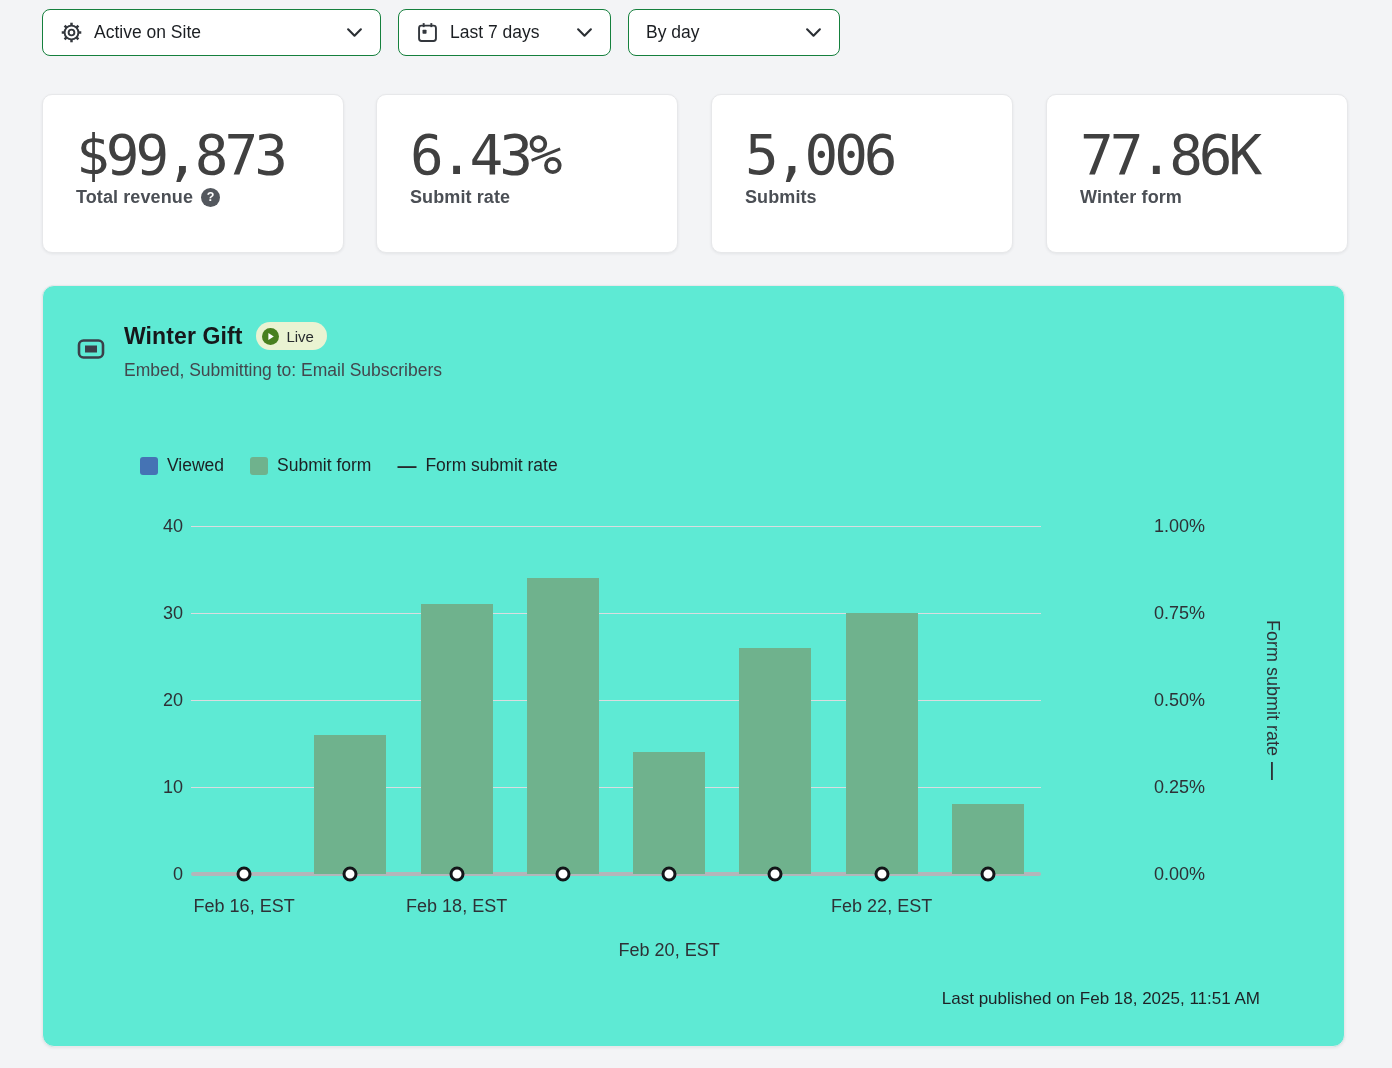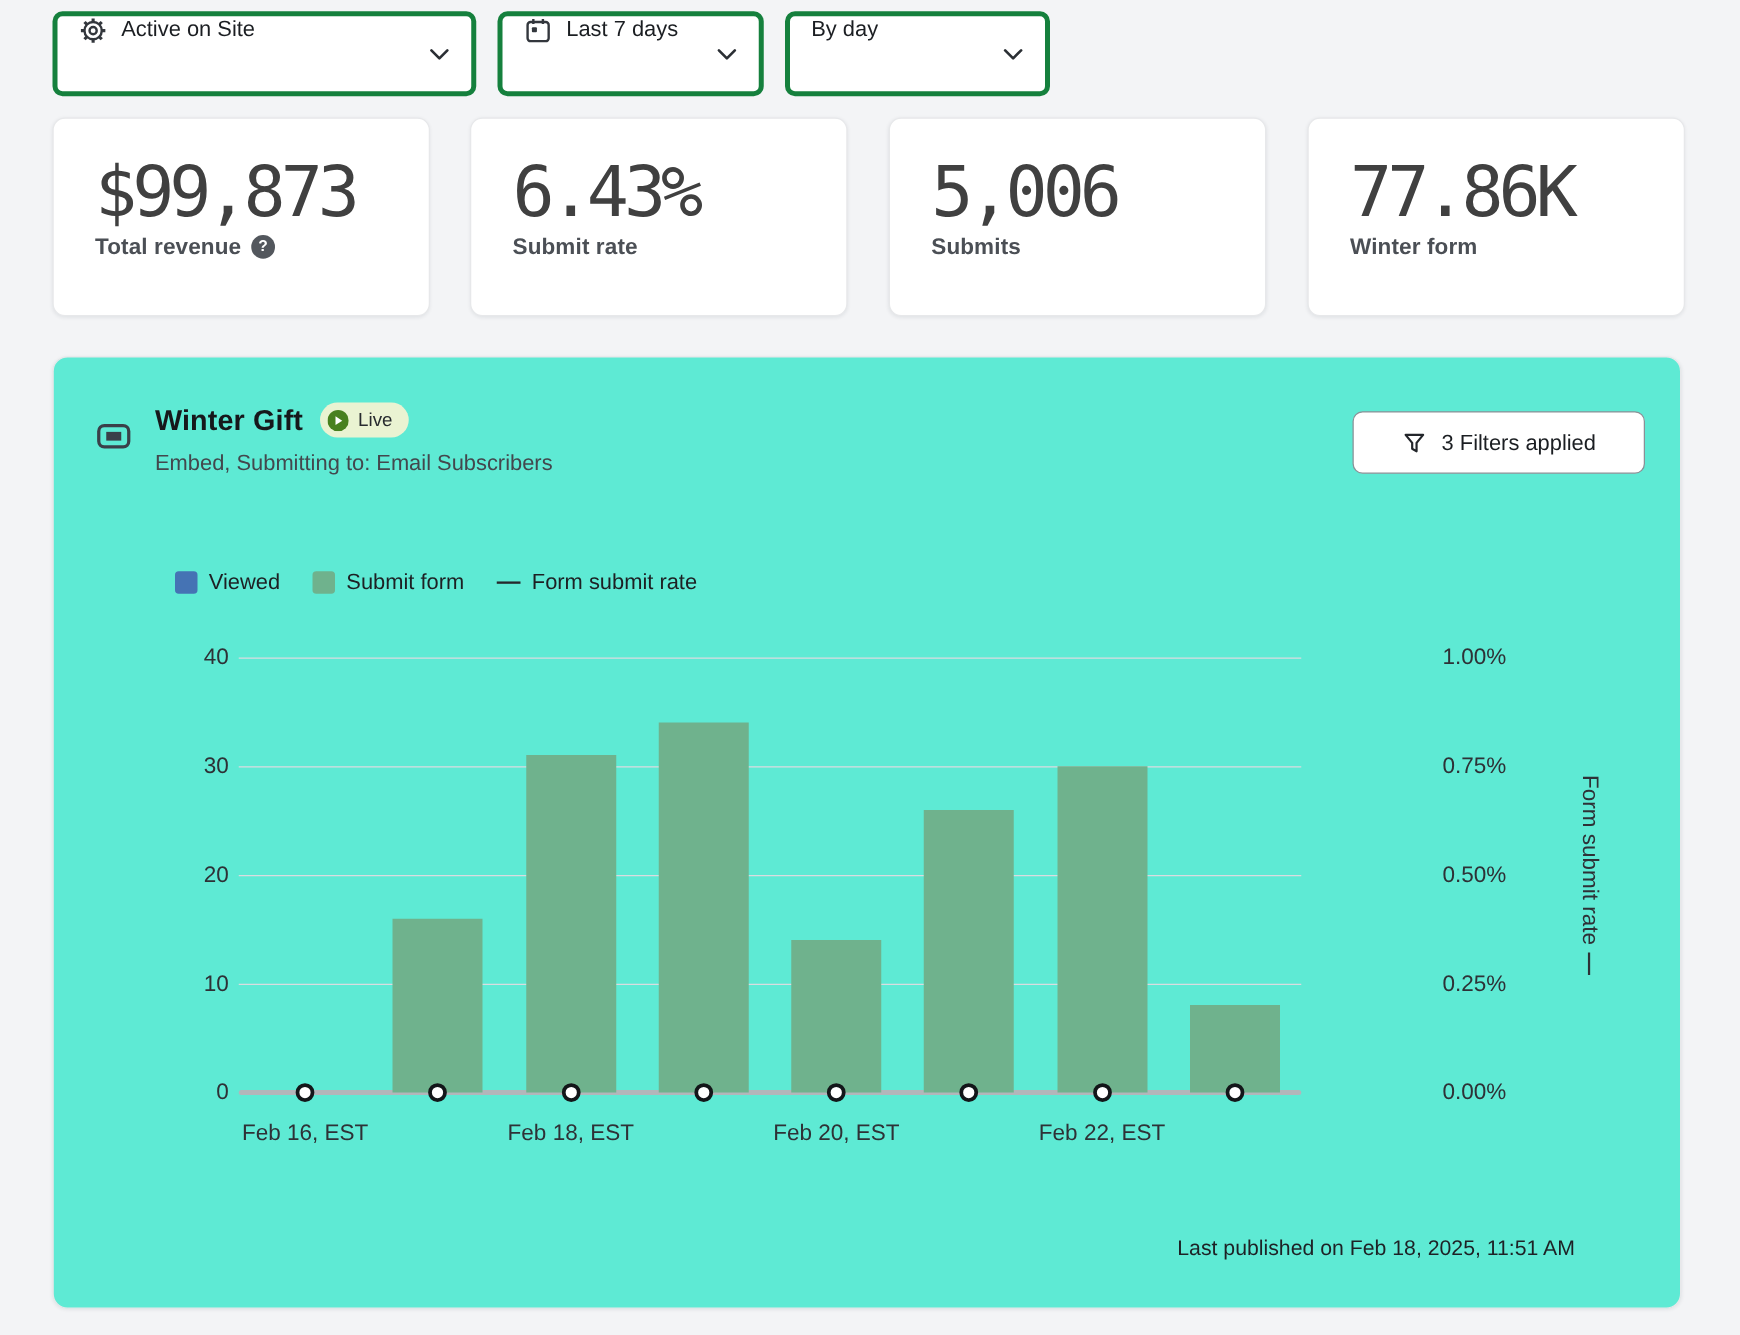--- a/index.html
+++ b/index.html
@@ -7,23 +7,23 @@
   body{
     background:#f3f4f6;
     font-family:"Liberation Sans",sans-serif;
     color:#1b1e22;
     position:relative;
     overflow:hidden;
   }
 
   
   .dropdown{
-    position:absolute;top:9px;height:68px;background:#fff;
-    border:4px solid #15803d;border-radius:8px;
-    display:flex;padding:0 17px;gap:11px;cursor:pointer;
+    position:absolute;top:9px;height:47px;background:#fff;
+    border:1px solid #15803d;border-radius:8px;
+    display:flex;align-items:center;padding:0 17px;gap:11px;cursor:pointer;
   }
   .dropdown .dd-label{font-size:17.5px;color:#1b1e22;white-space:nowrap}
   .dropdown .chevron{margin-left:auto;display:flex;align-items:center}
   #dd-segment{left:42px;width:339px}
   #dd-date{left:398px;width:213px}
   #dd-interval{left:628px;width:212px}
 
   
   .stat-card{
     position:absolute;top:94px;width:302px;height:159px;background:#fff;
@@ -200,28 +200,20 @@
             <circle cx="8.5" cy="8.5" r="8.5" fill="#48801f"></circle>
             <path d="M6.4 5 L11.8 8.5 L6.4 12 Z" fill="#fff"></path>
           </svg>
       </span>
       <span>Live</span>
     </span>
   </div>
 
   <div class="form-subtitle">Embed, Submitting to: Email Subscribers</div>
 
-  <button class="filters-btn">
-    <span style="display:flex">
-      <svg width="21" height="21" viewBox="0 0 24 24" fill="none" stroke="#23262b" stroke-width="2" stroke-linejoin="round">
-        <path d="M4 4.5 H20 L14 11.8 V19.5 L10 17.2 V11.8 Z"></path>
-      </svg>
-    </span>
-    <span>3 Filters applied</span>
-  </button>
 
   <div class="legend" id="chart-legend">
       <div class="legend-item">
         <div class="legend-swatch" style="background: rgb(69, 115, 180);"></div>
         <div class="legend-label">Viewed</div>
       </div>
       <div class="legend-item">
         <div class="legend-swatch" style="background: rgb(111, 178, 141);"></div>
         <div class="legend-label">Submit form</div>
       </div>
@@ -254,21 +246,21 @@
       <div class="marker" style="left: 53.125px; top: 348px; border-color: rgb(19, 22, 25);"></div>
       <div class="marker" style="left: 159.375px; top: 348px; border-color: rgb(19, 22, 25);"></div>
       <div class="marker" style="left: 265.625px; top: 348px; border-color: rgb(19, 22, 25);"></div>
       <div class="marker" style="left: 371.875px; top: 348px; border-color: rgb(19, 22, 25);"></div>
       <div class="marker" style="left: 478.125px; top: 348px; border-color: rgb(19, 22, 25);"></div>
       <div class="marker" style="left: 584.375px; top: 348px; border-color: rgb(19, 22, 25);"></div>
       <div class="marker" style="left: 690.625px; top: 348px; border-color: rgb(19, 22, 25);"></div>
       <div class="marker" style="left: 796.875px; top: 348px; border-color: rgb(19, 22, 25);"></div>
       <div class="x-label" style="left: 53.125px;">Feb 16, EST</div>
       <div class="x-label" style="left: 265.625px;">Feb 18, EST</div>
-      <div class="x-label" style="left: 478.125px;">Feb 20, EST</div>
+      <div class="x-label" style="left: 478.125px; margin-top: 44px;">Feb 20, EST</div>
       <div class="x-label" style="left: 690.625px;">Feb 22, EST</div>
     </div>
   <div class="y-axis-right" id="y-axis-right">
       <div class="y-label-right" style="top: 348px;">0.00%</div>
       <div class="y-label-right" style="top: 261px;">0.25%</div>
       <div class="y-label-right" style="top: 174px;">0.50%</div>
       <div class="y-label-right" style="top: 87px;">0.75%</div>
       <div class="y-label-right" style="top: 0px;">1.00%</div>
     </div>
 

